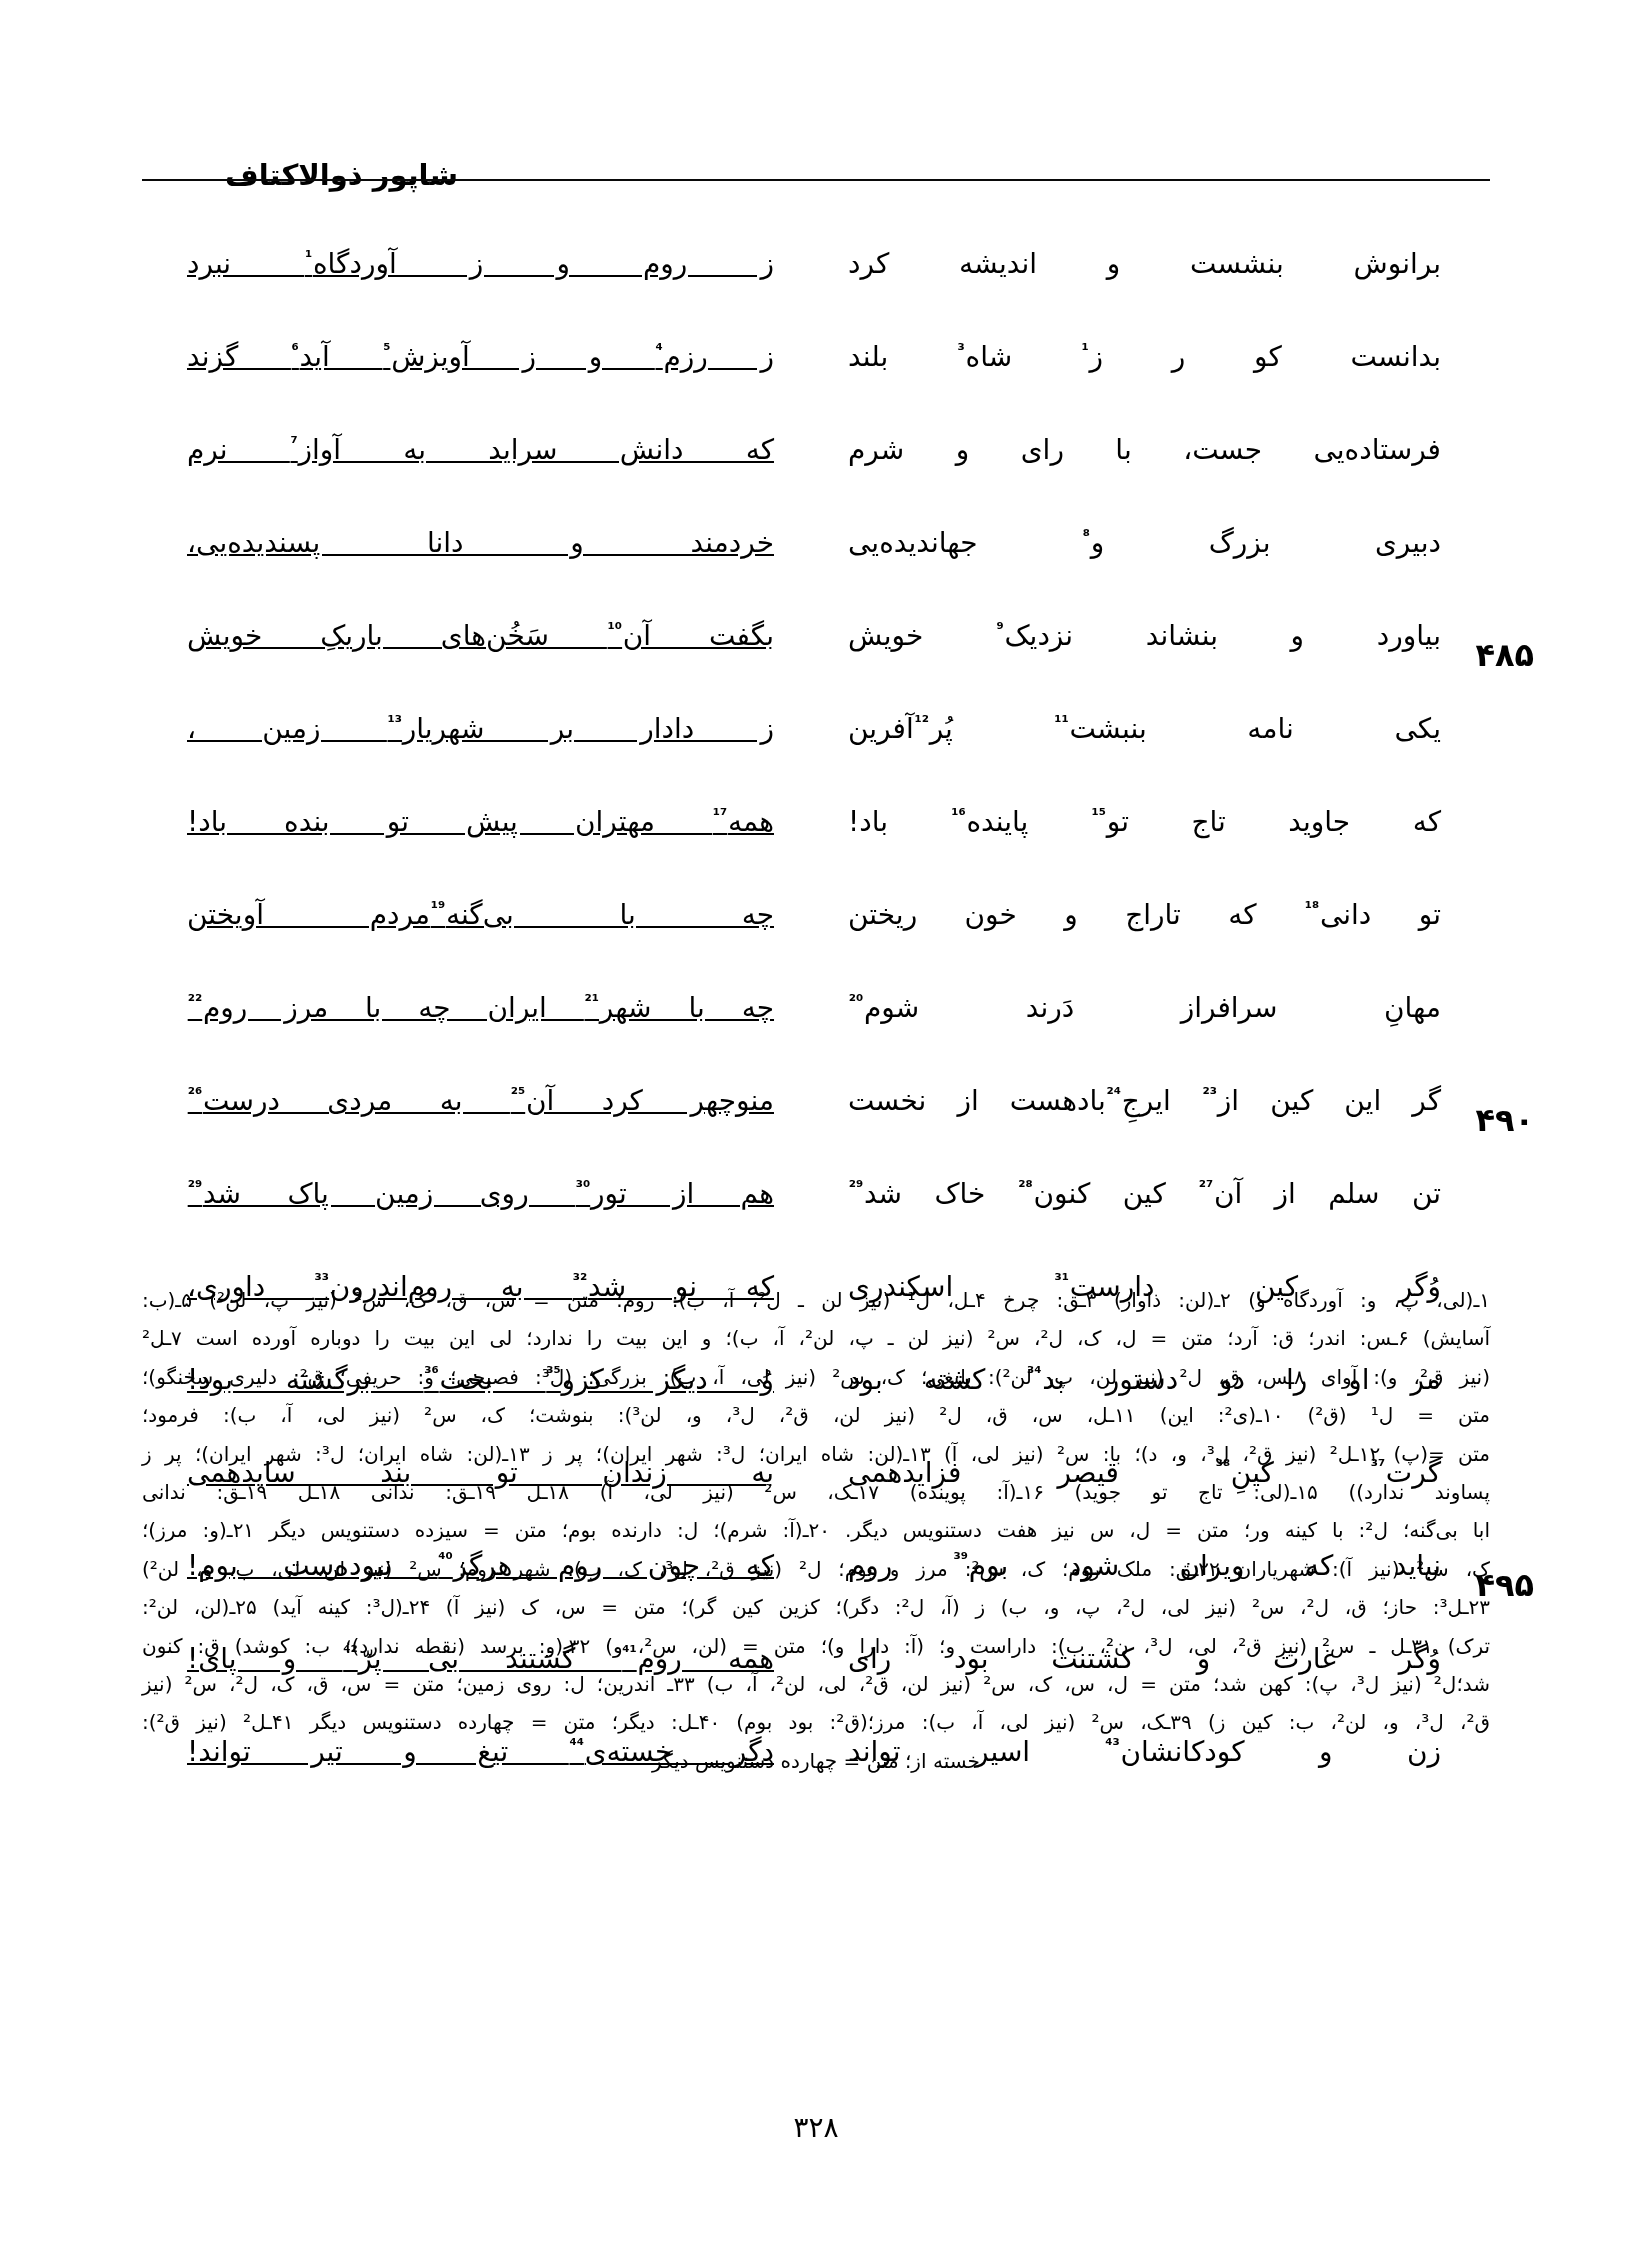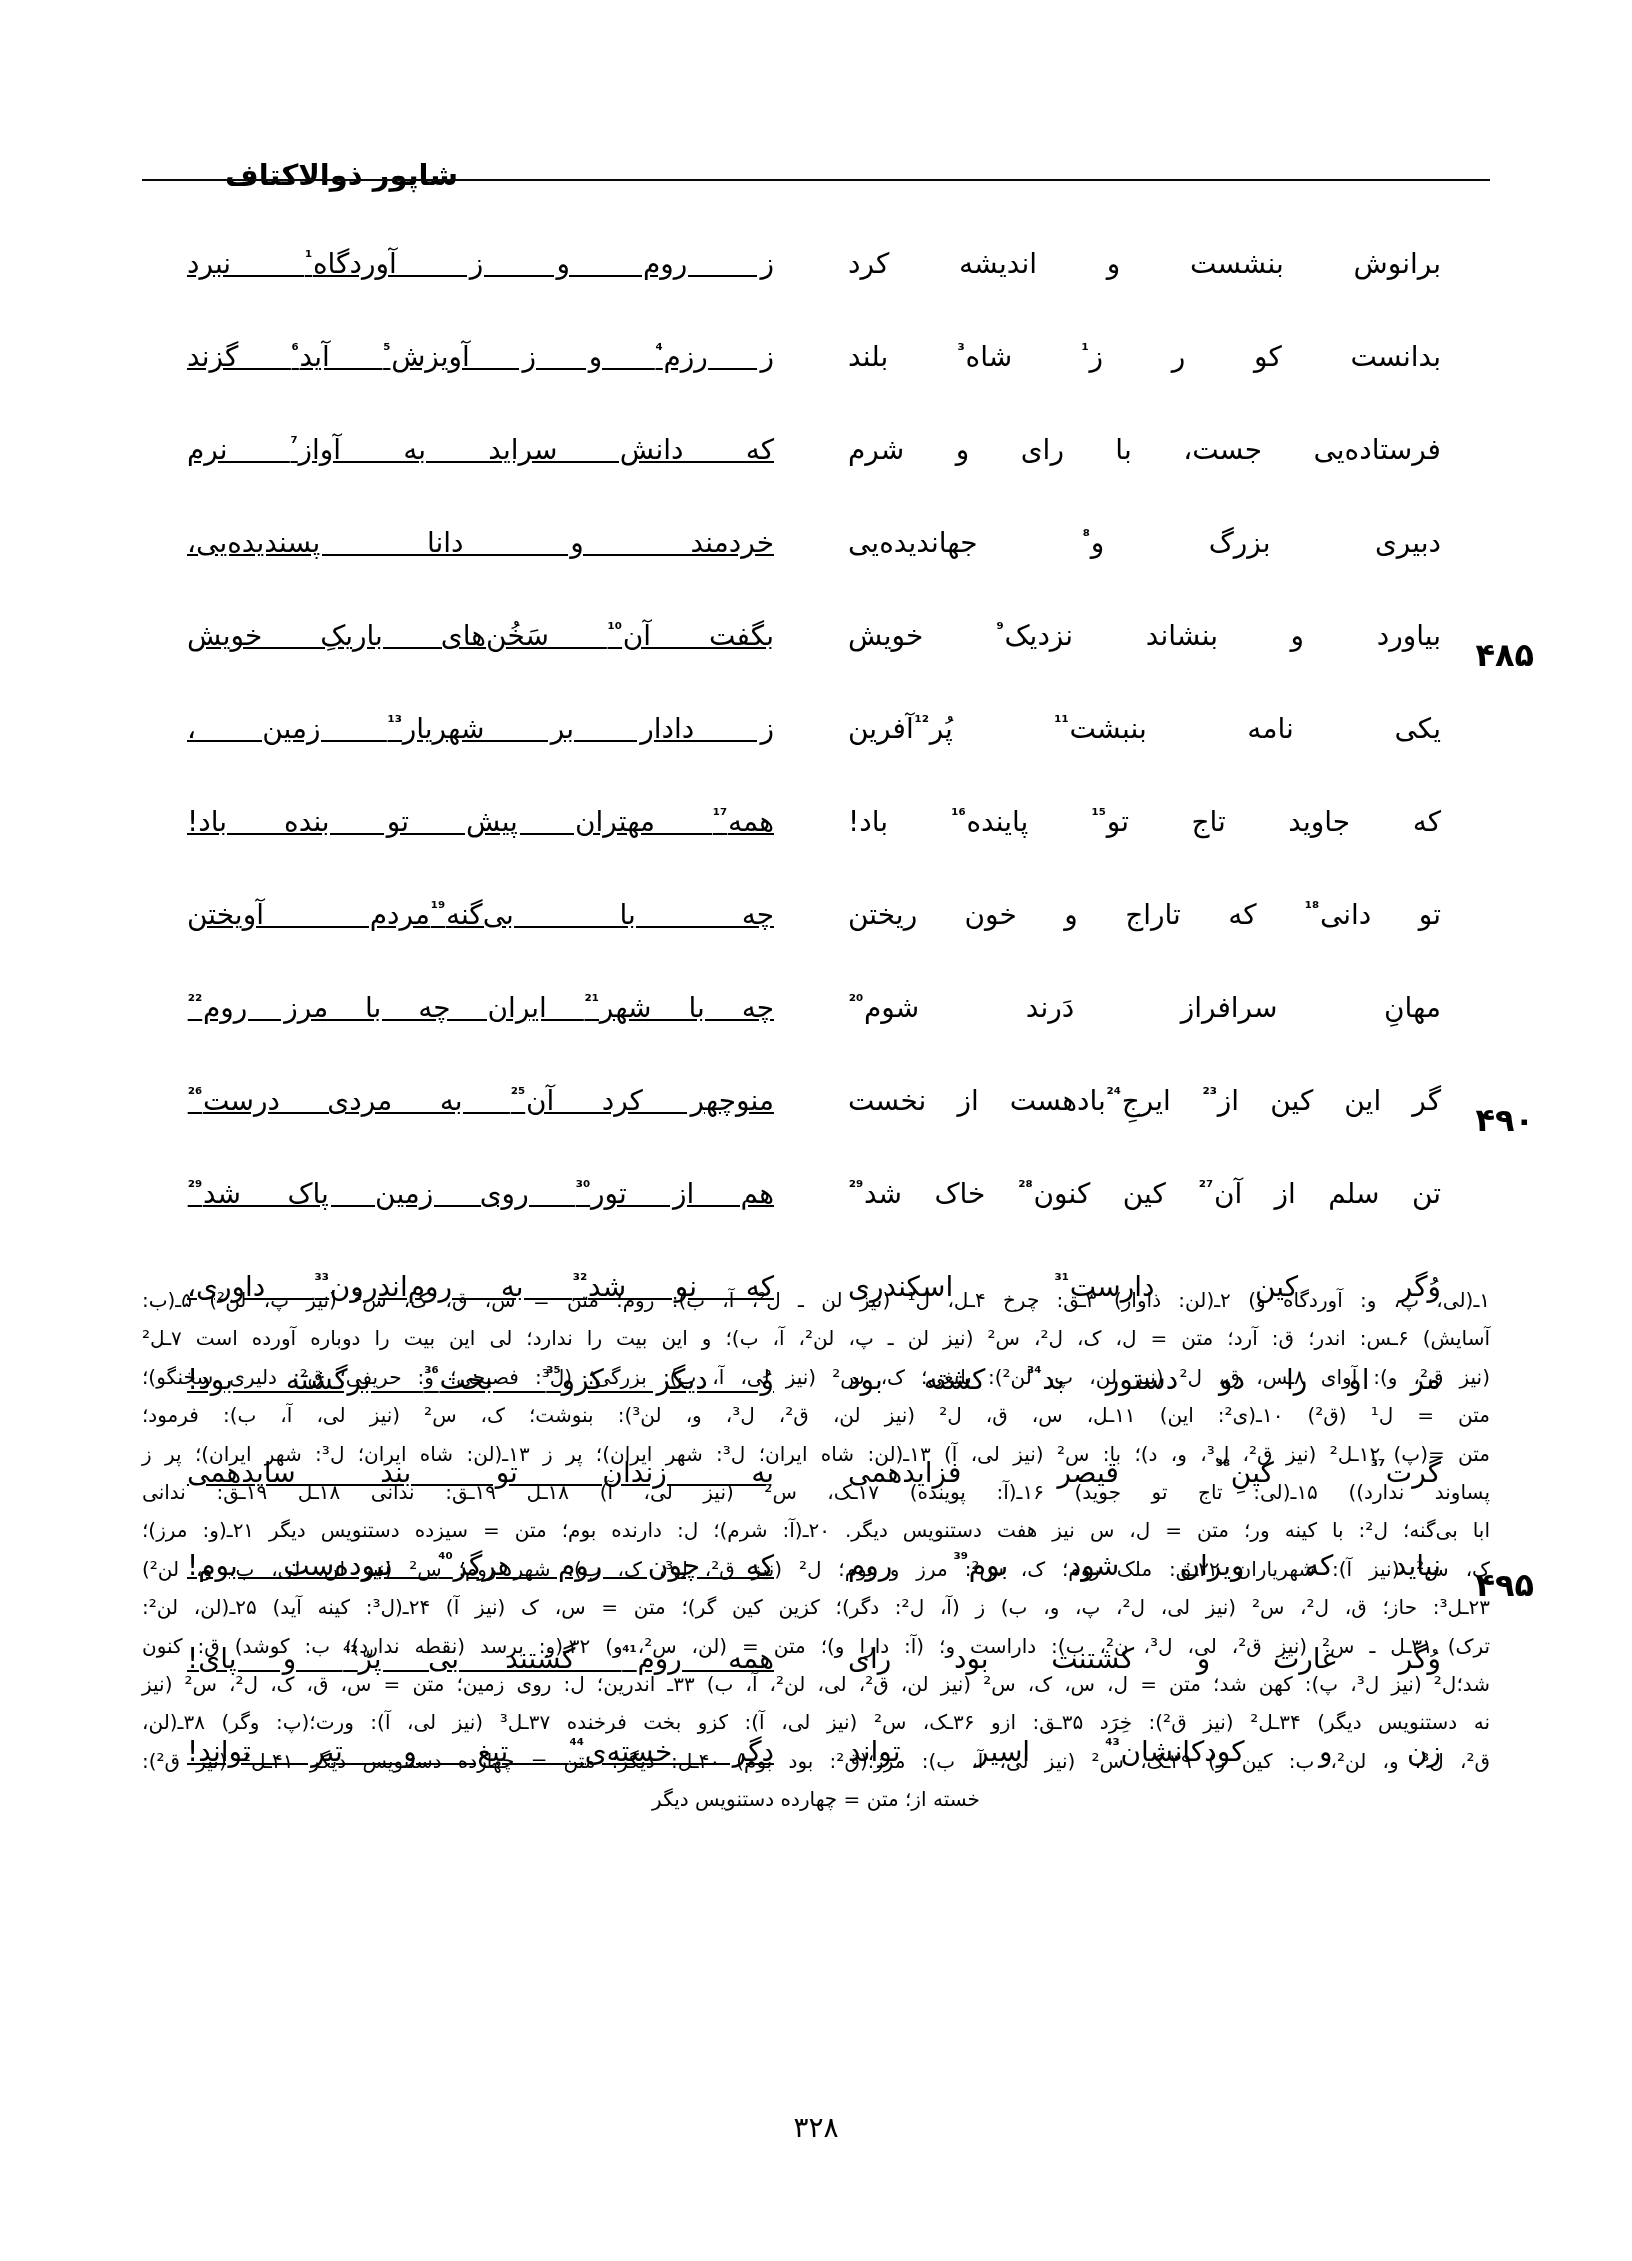--- a/index.html
+++ b/index.html
@@ -234,21 +234,20 @@
       <p>آسایش) ۶ـس: اندر؛ ق: آرد؛ متن = ل، ک، ل²، س² (نیز لن ـ پ، لن²، آ، ب)؛ و این بیت را ندارد؛ لی این بیت را دوباره آورده است ۷ـل²</p>
       <p>(نیز ق²، و): آوای ۸ـس، ق، ل² (نیز لن، پ، لن²): بلیغی؛ ک، س² (نیز لی، آ، ب): بزرگی؛ (ل³: فصیحی؛ و: حریفی؛ ق²: دلیری سخنگو)؛</p>
       <p>متن = ل¹ (ق²) ۱۰ـ(ی²: این) ۱۱ـل، س، ق، ل² (نیز لن، ق²، ل³، و، لن³): بنوشت؛ ک، س² (نیز لی، آ، ب): فرمود؛</p>
       <p>متن =(پ) ۱۲ـل² (نیز ق²، ل³، و، د)؛ با: س² (نیز لی، آ) ۱۳ـ(لن: شاه ایران؛ ل³: شهر ایران)؛ پر ز ۱۳ـ(لن: شاه ایران؛ ل³: شهر ایران)؛ پر ز</p>
       <p>پساوند ندارد)) ۱۵ـ(لی: تاج تو جوید) ۱۶ـ(آ: پوینده) ۱۷ـک، س² (نیز لی، آ) ۱۸ـل ۱۹ـق: ندانی ۱۸ـل ۱۹ـق: ندانی</p>
       <p>ابا بی‌گنه؛ ل²: با کینه ور؛ متن = ل، س ‌نیز هفت دستنویس دیگر. ۲۰ـ(آ: شرم)؛ ل: دارنده بوم؛ متن = سیزده دستنویس دیگر ۲۱ـ(و: مرز)؛</p>
       <p>ک، س² (نیز آ): شهریاران ۲۲ـق: ملک روم؛ ک، س²: مرز و بوم؛ ل² (نیز ق²، ل³، ک، ب): شهر روم؛ س² (نیز لن، لی، پ، و، لن²)</p>
       <p>۲۳ـل³: حاز؛ ق، ل²، س² (نیز لی، ل²، پ، و، ب) ز (آ، ل²: دگر)؛ کزین کین گر)؛ متن = س، ک (نیز آ) ۲۴ـ(ل³: کینه آید) ۲۵ـ(لن، لن²:</p>
       <p>ترک) ۳۱ـل ـ س² (نیز ق²، لی، ل³، ن²، ب): داراست و؛ (آ: دارا و)؛ متن = (لن، س²، و) ۳۲ـ(و: برسد (نقطه ندارد)؛ ب: کوشد) ق: کنون</p>
       <p>شد؛ل² (نیز ل³، پ): کهن شد؛ متن = ل، س، ک، س² (نیز لن، ق²، لی، لن²، آ، ب) ۳۳ـ اندرین؛ ل: روی زمین؛ متن = س، ق، ک، ل²، س² (نیز</p>
-      <p>نه دستنویس دیگر) ۳۴ـل² (نیز ق²): خِرَد ۳۵ـق: ازو ۳۶ـک، س² (نیز لی، آ): کزو بخت فرخنده ۳۷ـل³ (نیز لی، آ): ورت؛(پ: وگر) ۳۸ـ(لن،</p>
       <p>ق²، ل³، و، لن²، ب: کین ز) ۳۹ـک، س² (نیز لی، آ، ب): مرز؛(ق²: بود بوم) ۴۰ـل: دیگر؛ متن = چهارده دستنویس دیگر ۴۱ـل² (نیز ق²):</p>
       <p class="last">خسته از؛ متن = چهارده دستنویس دیگر</p>
     </div>
 
   <div class="folio">۳۲۸</div>
 
 </div>
 
 
 </body></html>

